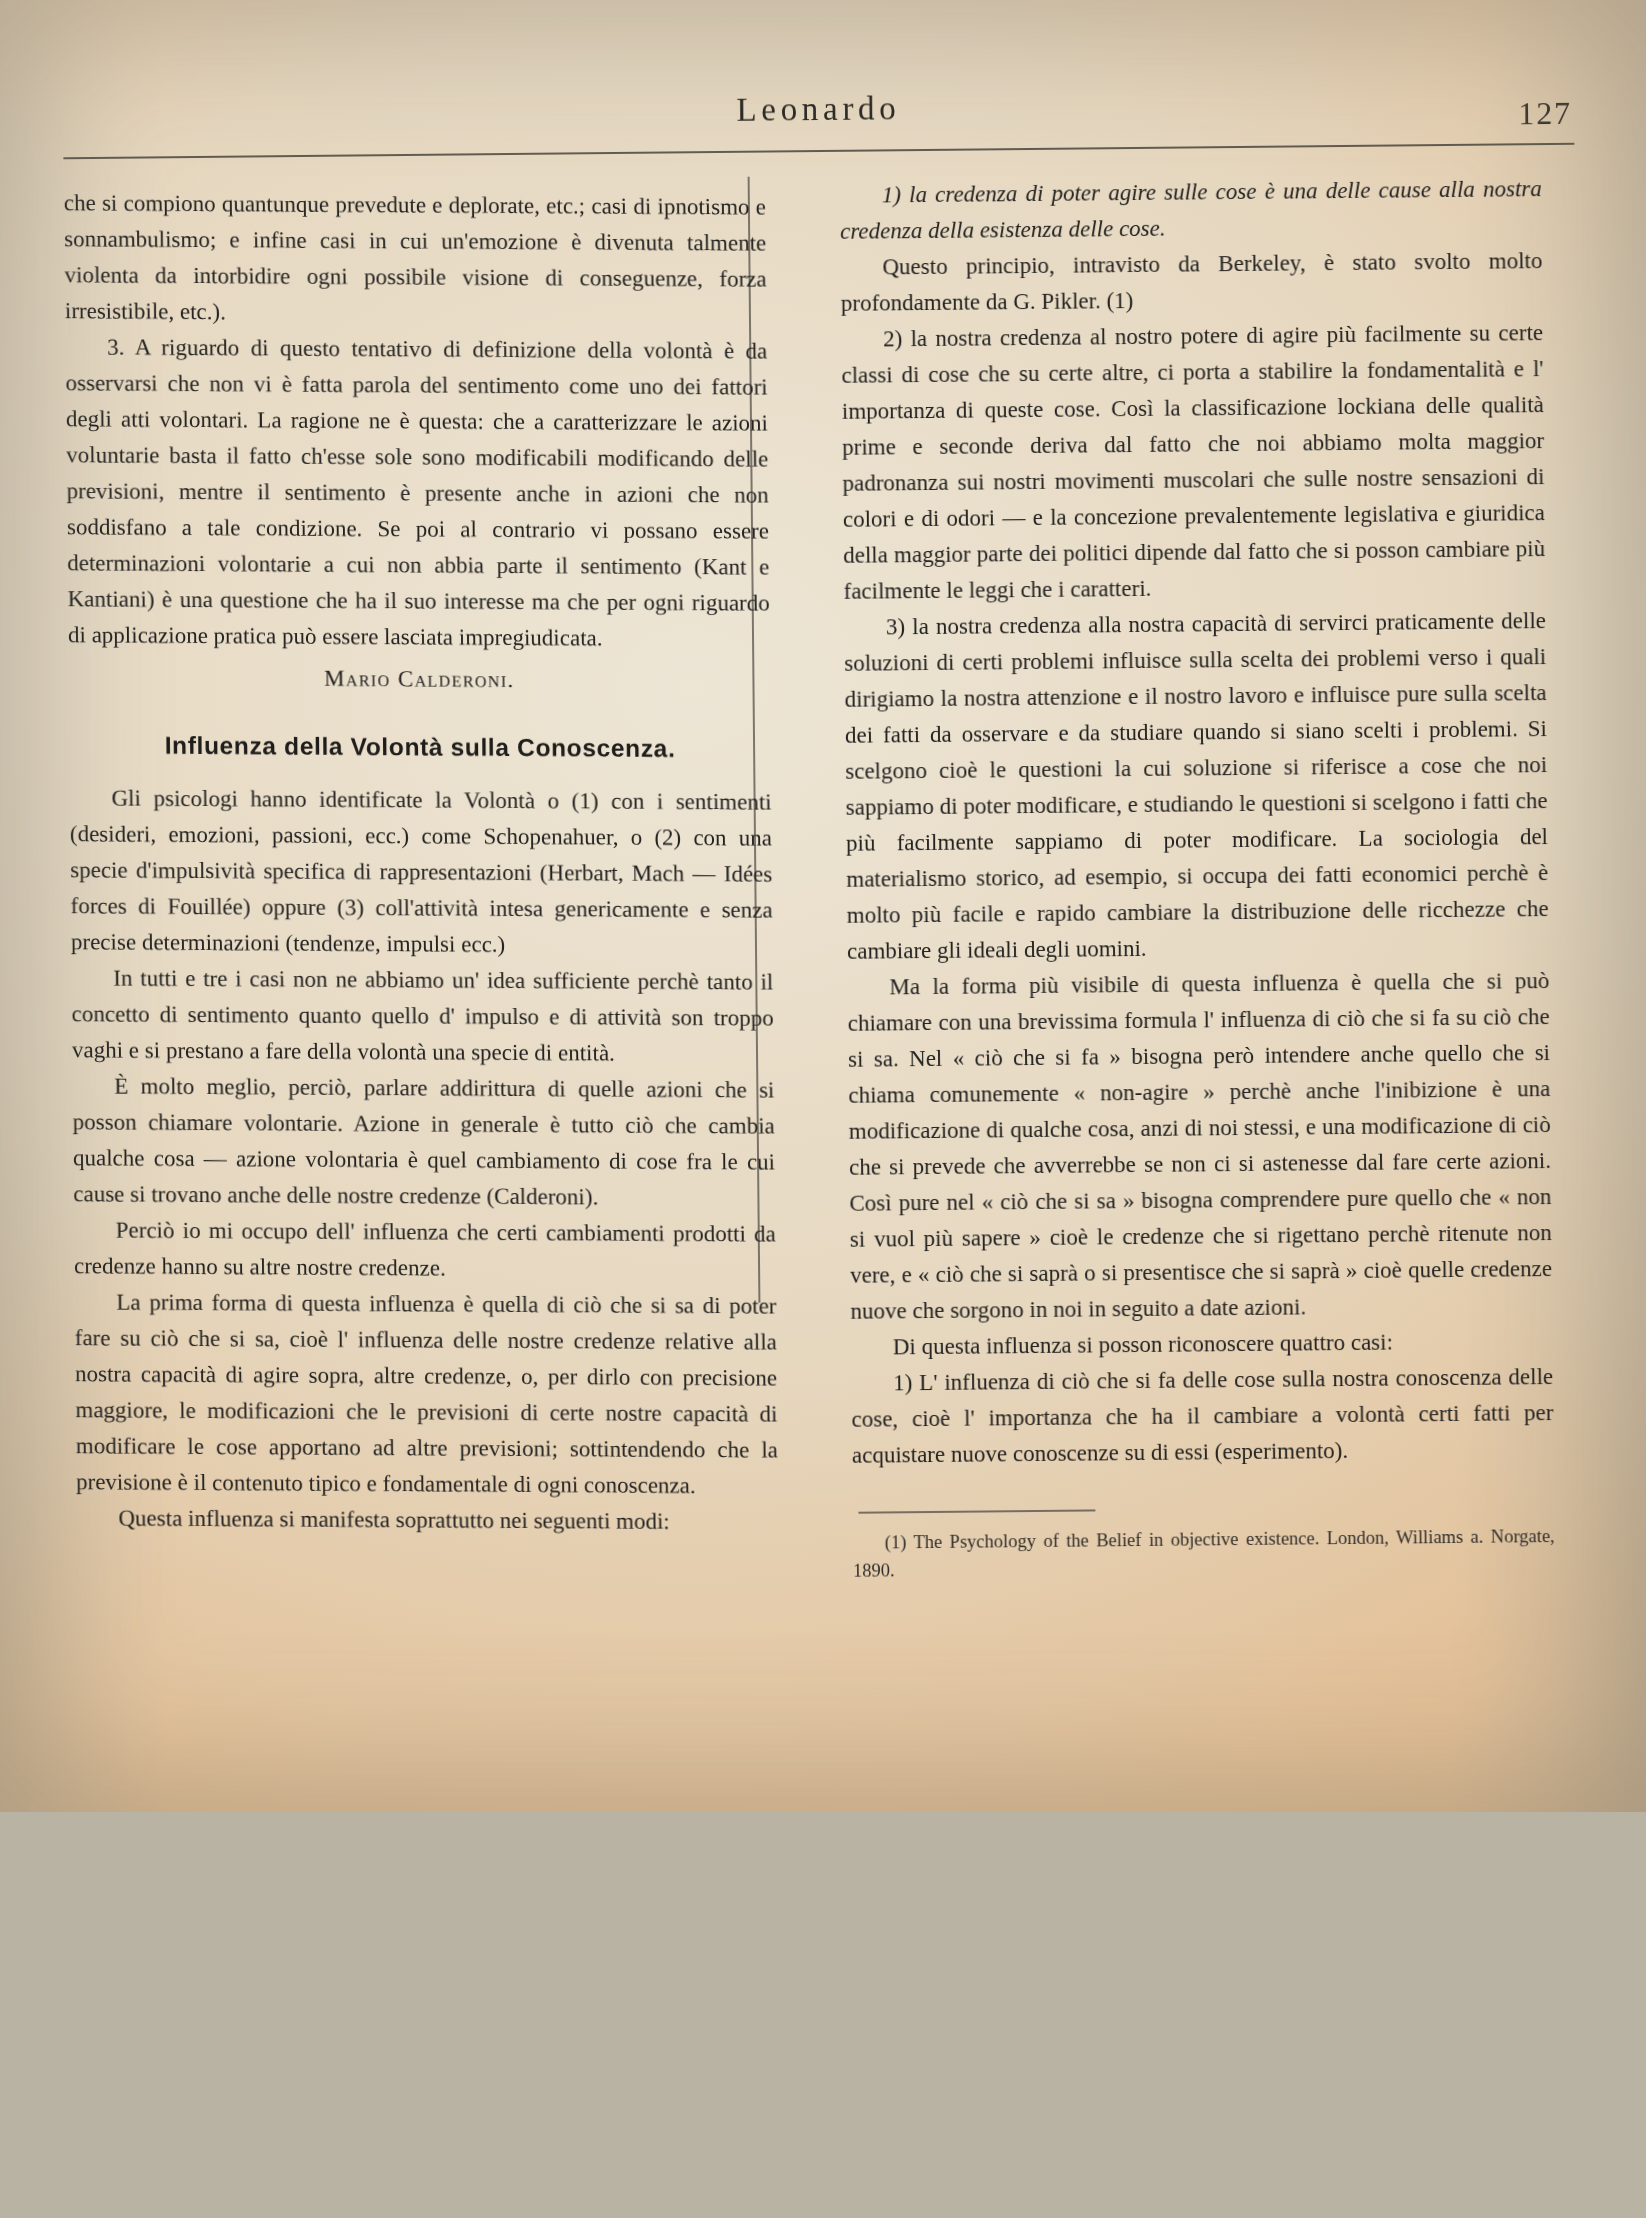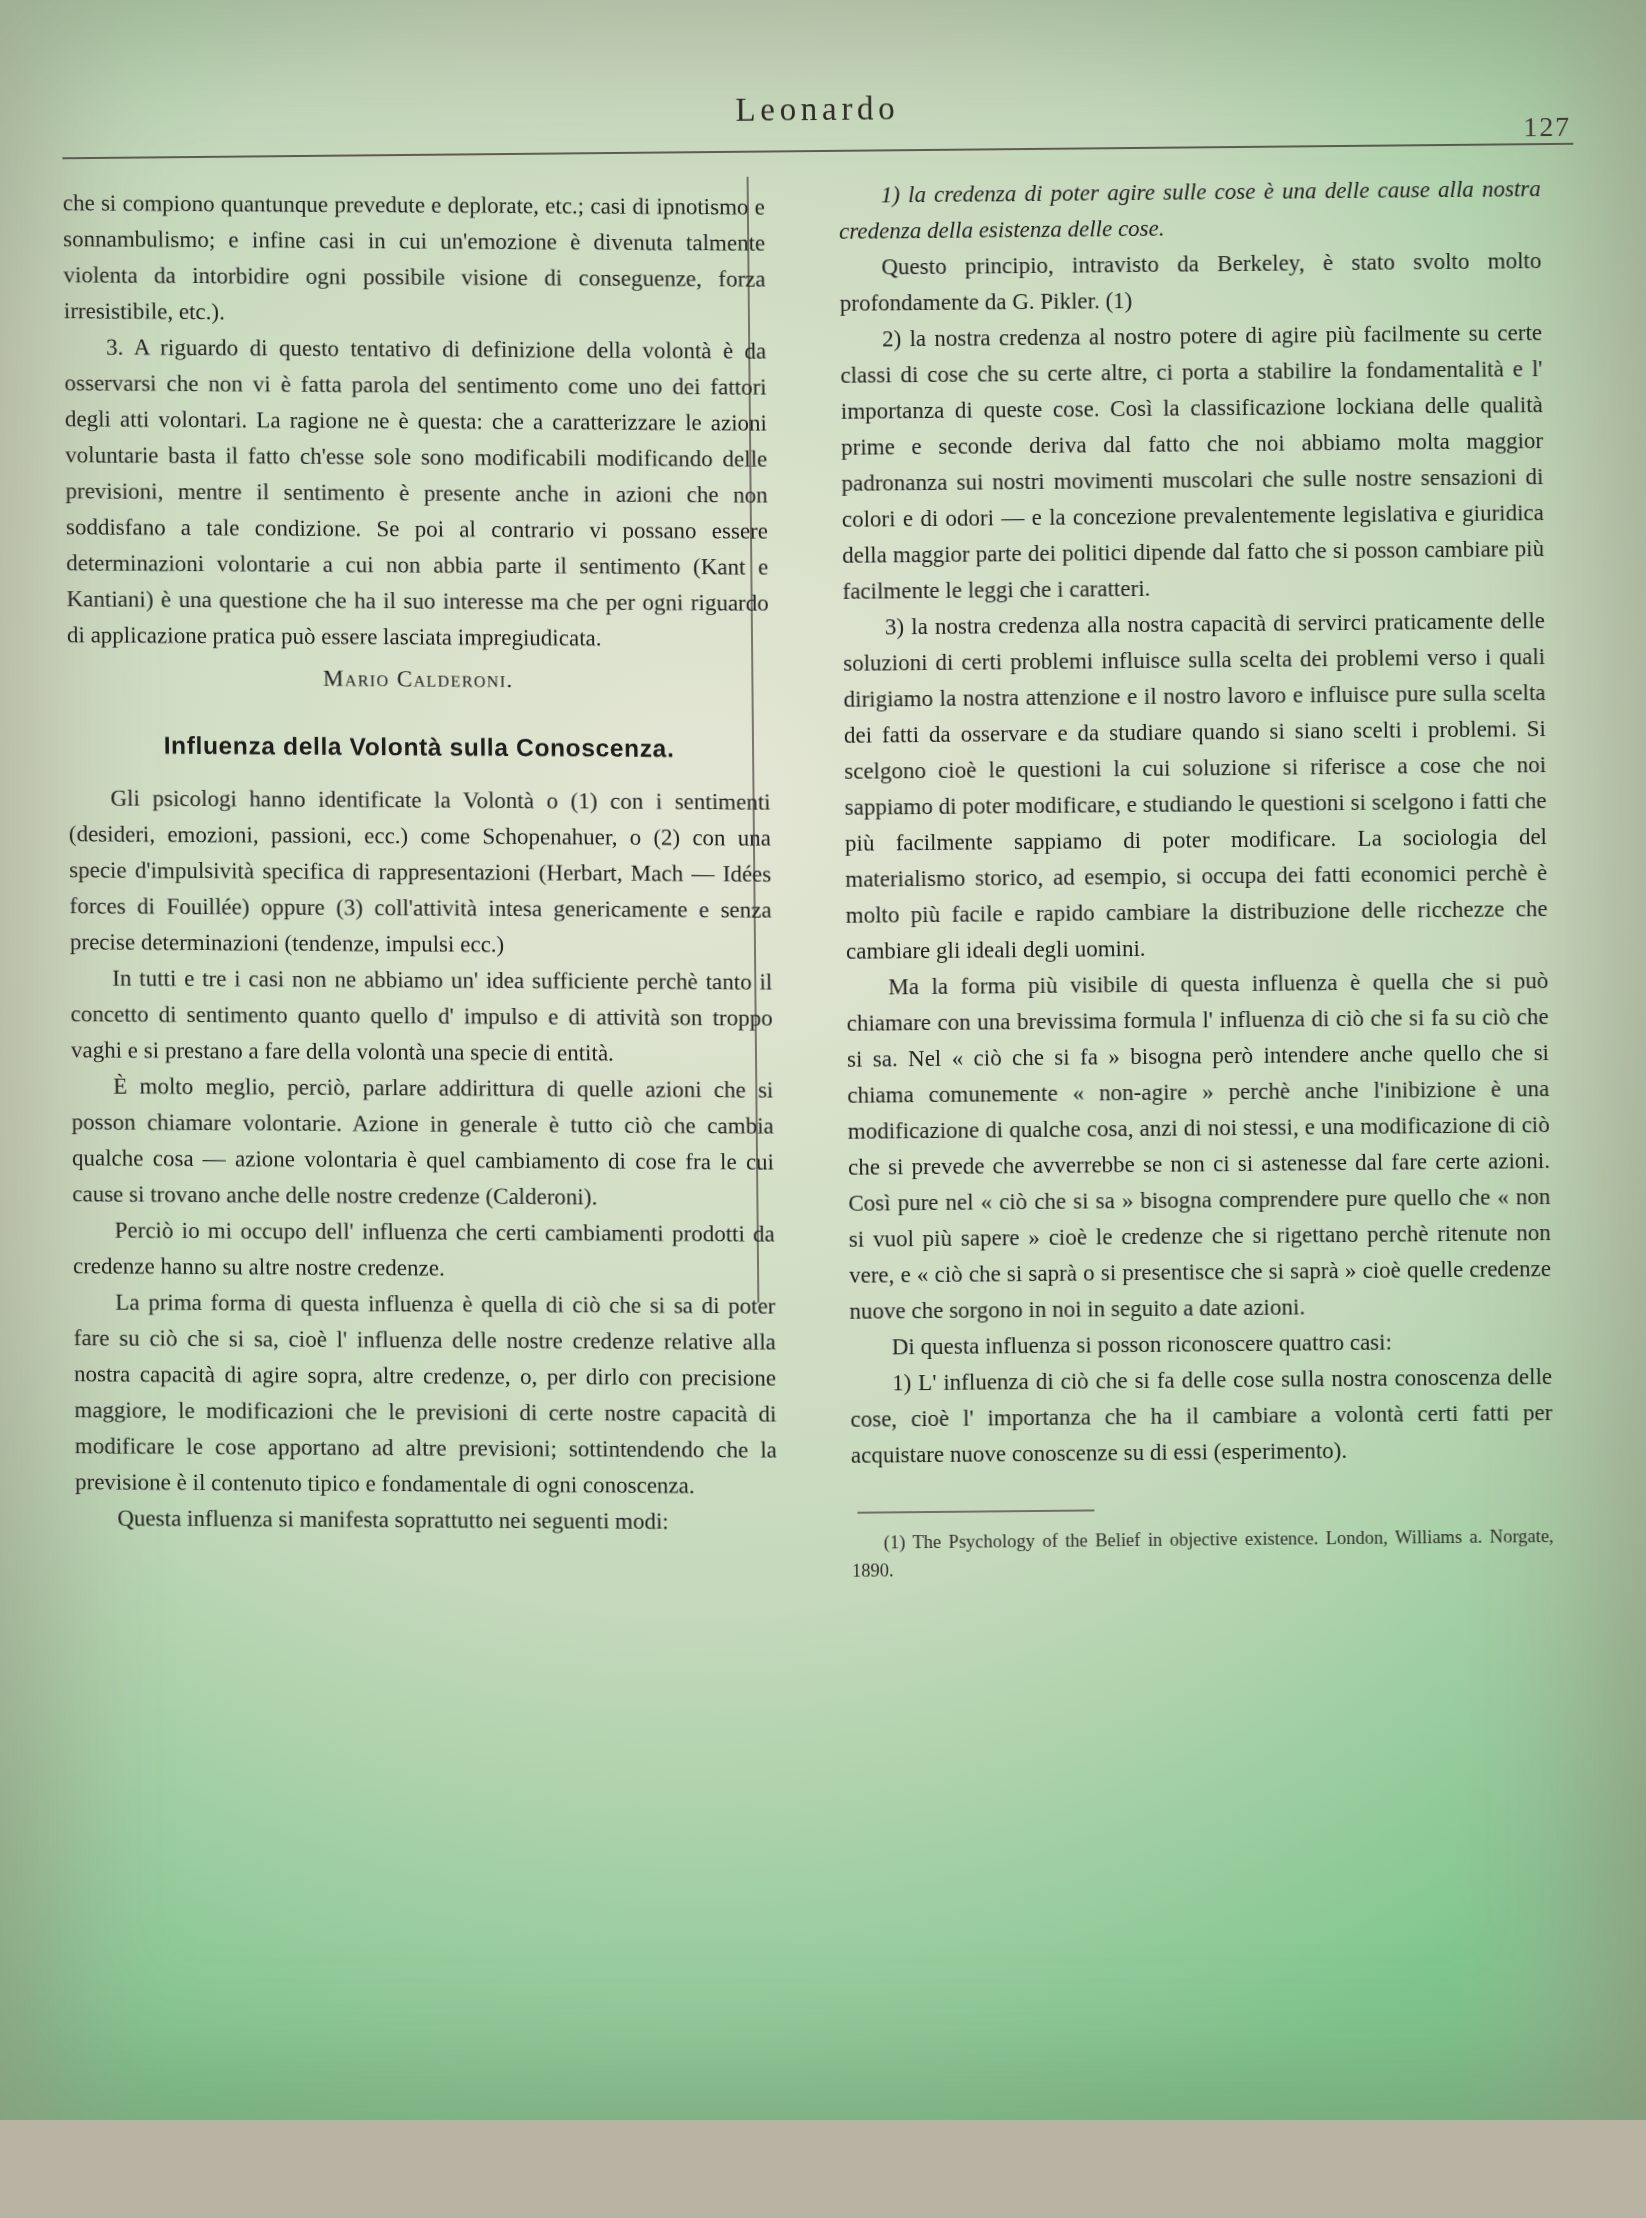--- a/index.html
+++ b/index.html
@@ -3,22 +3,22 @@
 <meta charset="utf-8">
 <style>
   html, body {
     margin: 0;
     padding: 0;
     background: #b9b3a4;
   }
   .page {
     position: relative;
     width: 1647px;
-    height: 2120px;
-    background: #22c55e;
+    height: 1812px;
+    background: #fdba74;
     overflow: hidden;
     font-family: "Liberation Serif", serif;
   }
   
   .paper-tone {
     position: absolute;
     inset: 0;
     background:
       radial-gradient(120% 90% at 42% 38%, rgba(236,231,217,0.96) 0%, rgba(226,220,204,0.85) 42%, rgba(205,198,181,0.55) 72%, rgba(176,168,150,0.55) 100%),
       linear-gradient(90deg, rgba(150,142,124,0.35) 0%, rgba(255,255,255,0.0) 10%, rgba(255,255,255,0.0) 88%, rgba(150,142,124,0.45) 100%);
@@ -44,24 +44,23 @@
     text-align: center;
     font-size: 33px;
     letter-spacing: 4.7px;
     color: #2c2a25;
     font-family: "Liberation Serif", serif;
   }
   .folio {
     position: absolute;
     right: 70px;
     top: 11.4px;
-    font-size: 28px;
+    font-size: 32px;
     letter-spacing: 1.9px;
     color: #3a3732;
-    margin-top: 16px;
   }
 
   .rule-top {
     position: absolute;
     left: 68px;
     right: 68px;
     top: 150px;
     height: 1.9px;
     background: #4a463d;
     opacity: .85;

